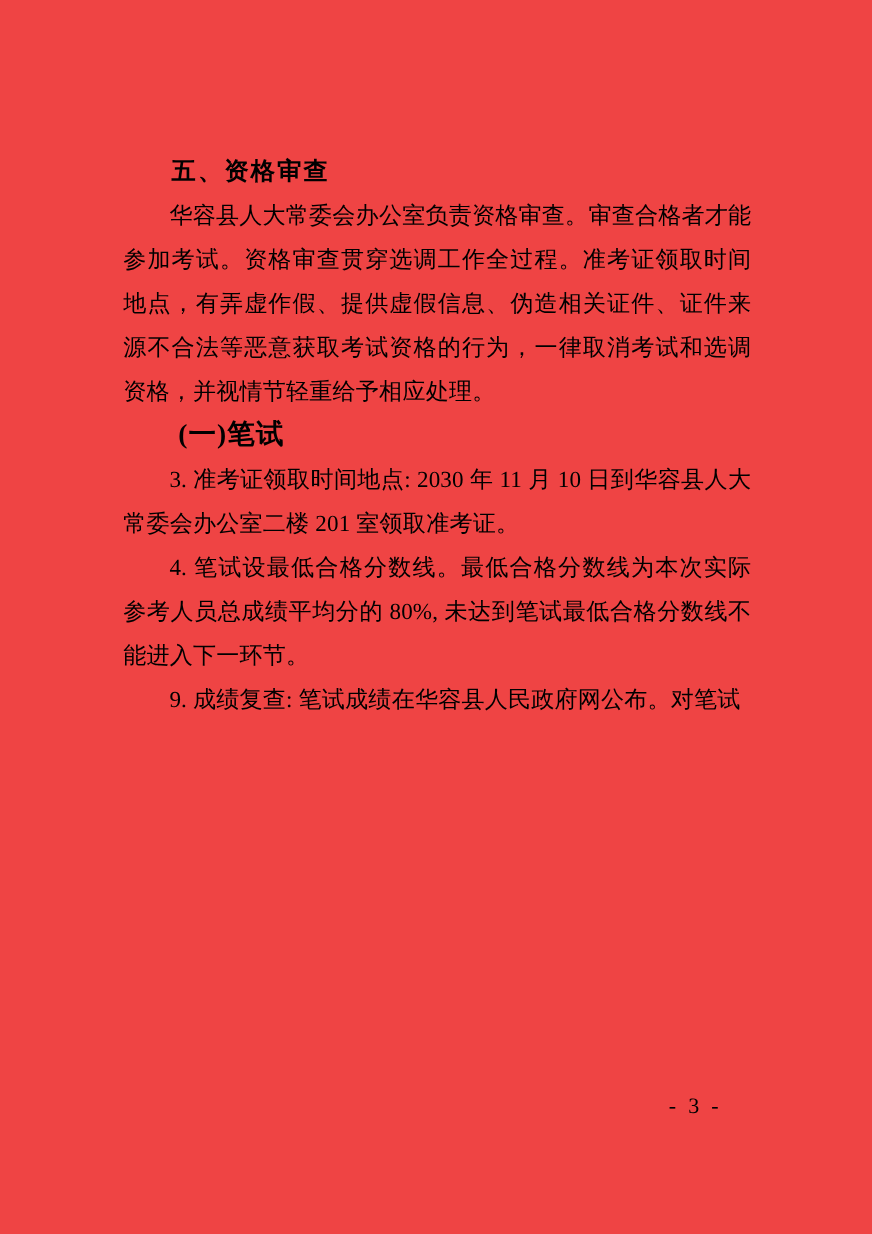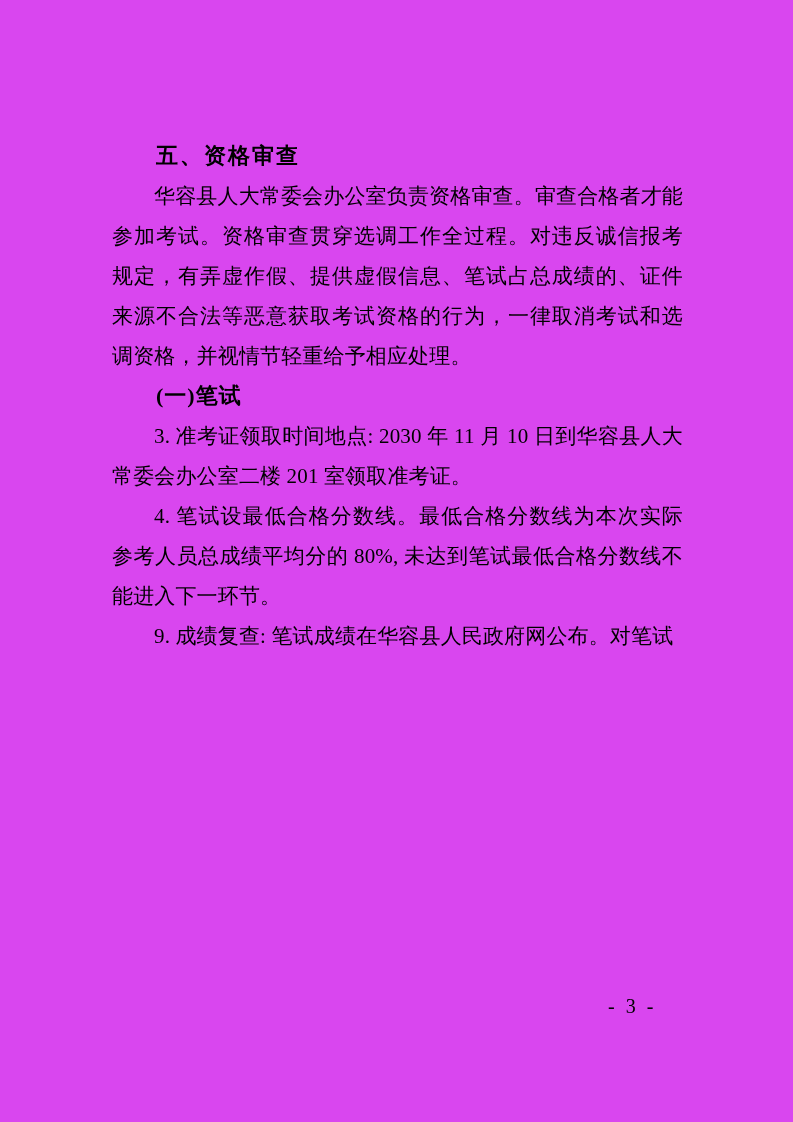--- a/index.html
+++ b/index.html
@@ -14,21 +14,21 @@
     overflow: hidden;
     font-family: "Liberation Serif", "DejaVu Serif", serif;
     color: #000000;
   }
   .page {
     position: absolute;
     left: 0;
     top: 0;
     width: 793px;
     height: 1122px;
-    background: #d946ef;
+    background: #ef4444;
   }
   .content {
     position: absolute;
     left: 112px;
     top: 136px;
     width: 571px;
   }
   .sec-heading,
   .sub-heading,
   .para {
@@ -40,21 +40,21 @@
     font-weight: normal;
   }
   .sec-heading {
     font-family: "Liberation Sans", "DejaVu Sans", sans-serif;
     font-weight: bold;
     font-size: 22px;
     letter-spacing: 2px;
   }
   .sub-heading {
     font-weight: bold;
-    font-size: 22px;
+    font-size: 25px;
     letter-spacing: 1px;
   }
   .para {
     text-align: justify;
     letter-spacing: 0.15px;
   }
   .page-number {
     position: absolute;
     left: 608px;
     top: 995px;
@@ -64,21 +64,21 @@
   }
 </style>
 </head>
 <body>
 
 <div class="page">
   <main class="content">
 
     <h2 class="sec-heading">五、资格审查</h2>
 
-    <p class="para">华容县人大常委会办公室负责资格审查。审查合格者才能参加考试。资格审查贯穿选调工作全过程。对违反诚信报考规定，有弄虚作假、提供虚假信息、笔试占总成绩的、证件来源不合法等恶意获取考试资格的行为，一律取消考试和选调资格，并视情节轻重给予相应处理。</p>
+    <p class="para">华容县人大常委会办公室负责资格审查。审查合格者才能参加考试。资格审查贯穿选调工作全过程。准考证领取时间地点，有弄虚作假、提供虚假信息、伪造相关证件、证件来源不合法等恶意获取考试资格的行为，一律取消考试和选调资格，并视情节轻重给予相应处理。</p>
 
 
 
     <h3 class="sub-heading">(一)笔试</h3>
 
 
 
     <p class="para">3. 准考证领取时间地点: 2030 年 11 月 10 日到华容县人大常委会办公室二楼 201 室领取准考证。</p>
 
     <p class="para">4. 笔试设最低合格分数线。最低合格分数线为本次实际参考人员总成绩平均分的 80%, 未达到笔试最低合格分数线不能进入下一环节。</p>

